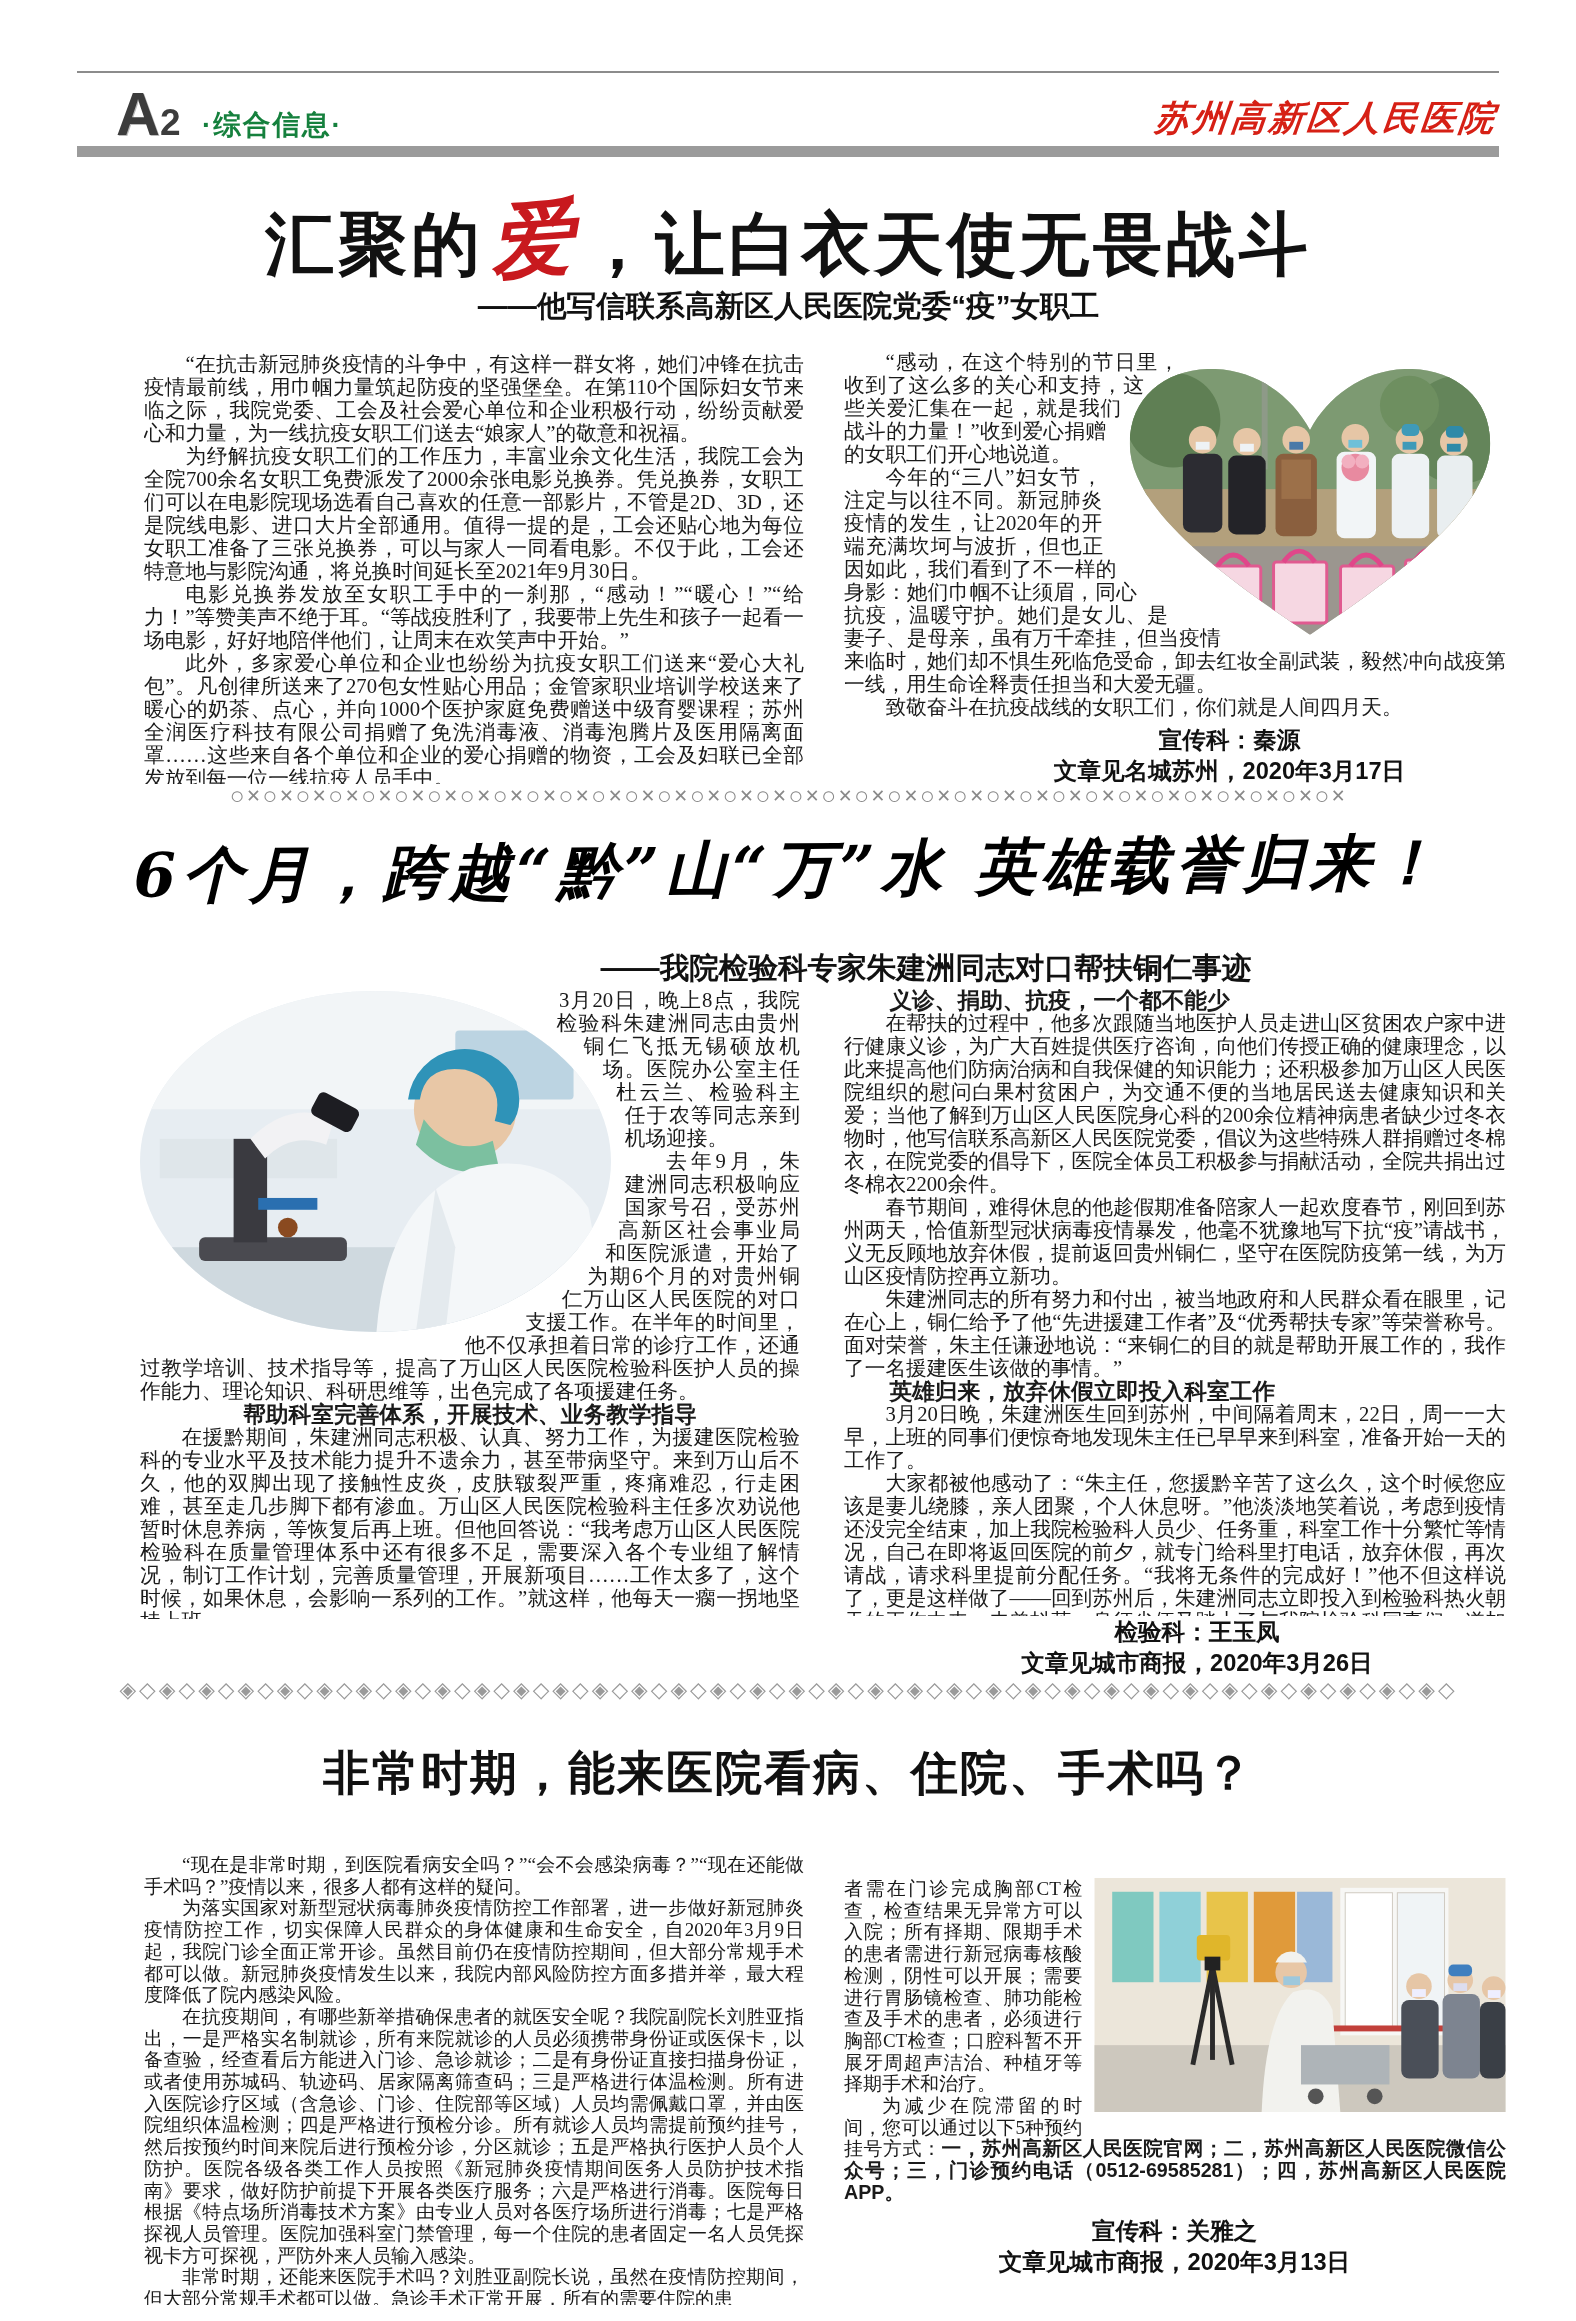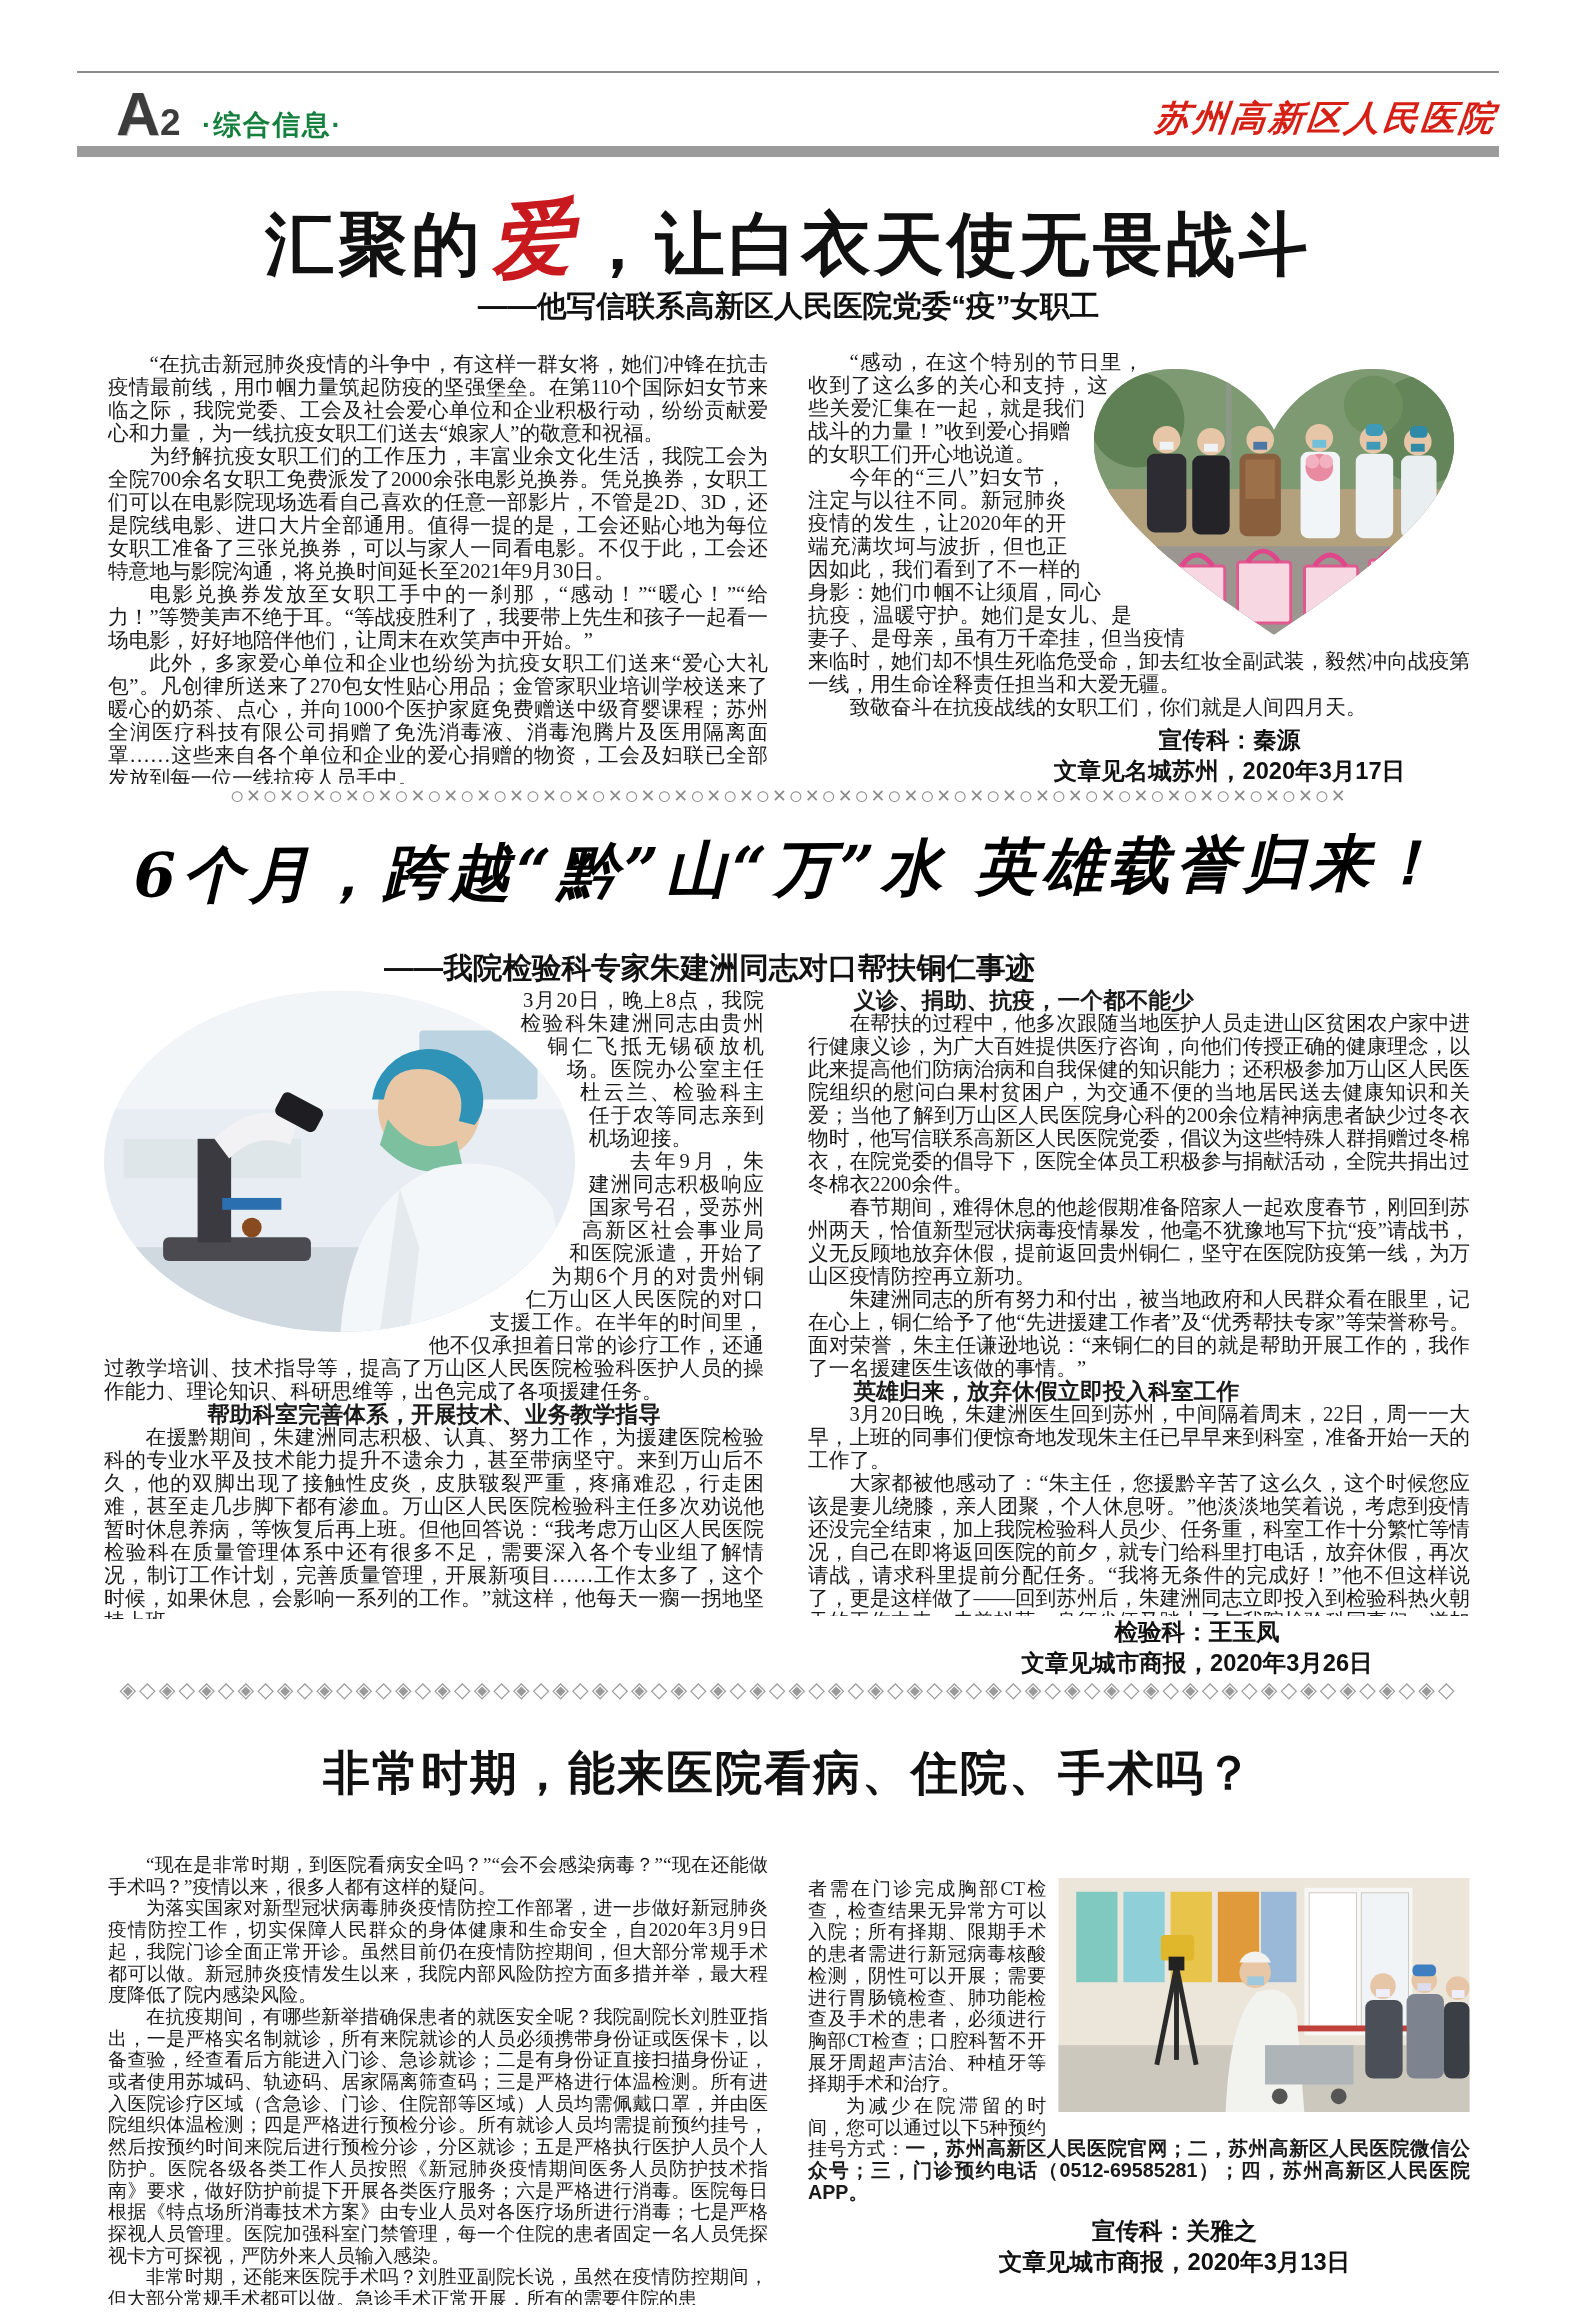--- a/index.html
+++ b/index.html
@@ -16,37 +16,37 @@
   .masthead{position:absolute;right:79px;top:95px;font-size:35px;font-weight:bold;color:#d62015;
         font-style:italic;letter-spacing:3px;transform:skewX(-6deg);
         font-family:"DejaVu Serif","Liberation Serif",serif;}
   
   .a1-title{position:absolute;left:79px;top:185px;width:1419px;text-align:center;font-weight:bold;
         font-size:69px;color:#111;letter-spacing:3.9px;font-family:"Liberation Sans","DejaVu Sans",sans-serif;}
   .a1-title .love{color:#c8191e;font-size:83px;font-style:italic;font-family:"DejaVu Serif",serif;
         display:inline-block;transform:rotate(-4deg);margin:0 5.9px;}
   .a1-subtitle{position:absolute;left:79px;top:286px;width:1419px;text-align:center;font-weight:bold;
         font-size:29.6px;color:#111;font-family:"Liberation Sans","DejaVu Sans",sans-serif;}
-  .col{position:absolute;font-size:20.7px;line-height:23px;text-align:justify;}
+  .col{position:absolute;font-size:20.7px;line-height:23px;text-align:justify;margin-left:36px;}
   .col p{margin:0;text-indent:2em;}
   .col p.noindent{text-indent:0;}
   .a1-left{left:108px;top:353px;width:660px;height:431px;overflow:hidden;}
   .a1-right{left:808px;top:351px;width:662px;height:376px;overflow:hidden;}
   .photo-heart{float:right;width:392px;height:288px;margin:0 0 5.9px 11.8px;shape-outside:ellipse(52% 50% at 50% 48%);}
   .byline{position:absolute;text-align:center;font-weight:bold;font-size:23.6px;line-height:30.5px;color:#111;
         font-family:"Liberation Sans","DejaVu Sans",sans-serif;}
   .byline1{left:983px;top:725px;width:493px;}
   .divider{position:absolute;left:89px;width:1399px;overflow:hidden;white-space:nowrap;text-align:center;}
   .div-chain{top:782px;font-size:24.6px;font-weight:bold;color:#8a8a8a;letter-spacing:2px;}
   .div-flower{top:1677px;font-size:21.7px;color:#9a9a9a;letter-spacing:3px;}
   
   .a2-title{position:absolute;left:89px;top:829px;width:1399px;text-align:center;font-weight:bold;
         font-size:61px;color:#000;font-style:italic;letter-spacing:5.9px;transform:rotate(-0.6deg);
         font-family:"DejaVu Serif","Liberation Serif",serif;}
-  .a2-subtitle{position:absolute;left:384px;top:948px;width:1084px;text-align:left;font-weight:bold;
+  .a2-subtitle{position:absolute;left:384px;top:948px;width:1084px;text-align:center;font-weight:bold;
         font-size:29.6px;color:#111;font-family:"Liberation Sans","DejaVu Sans",sans-serif;}
   .a2-left{left:104px;top:989px;width:660px;height:630px;overflow:hidden;}
   .a2-right{left:808px;top:989px;width:662px;height:627px;overflow:hidden;}
   .photo-circle{float:left;width:471px;height:341px;margin:2px 13.8px 5.9px 0;border-radius:50%;overflow:hidden;
         shape-outside:ellipse(49% 49% at 50% 50%);shape-margin:9.9px;}
   .subhead{font-weight:bold;text-indent:0 !important;text-align:center;
         font-family:"Liberation Sans","DejaVu Sans",sans-serif;font-size:22.7px;}
   .subhead-l{font-weight:bold;text-indent:2em !important;text-align:left;
         font-family:"Liberation Sans","DejaVu Sans",sans-serif;font-size:22.7px;}
   .byline2{left:946px;top:1617px;width:502px;}

